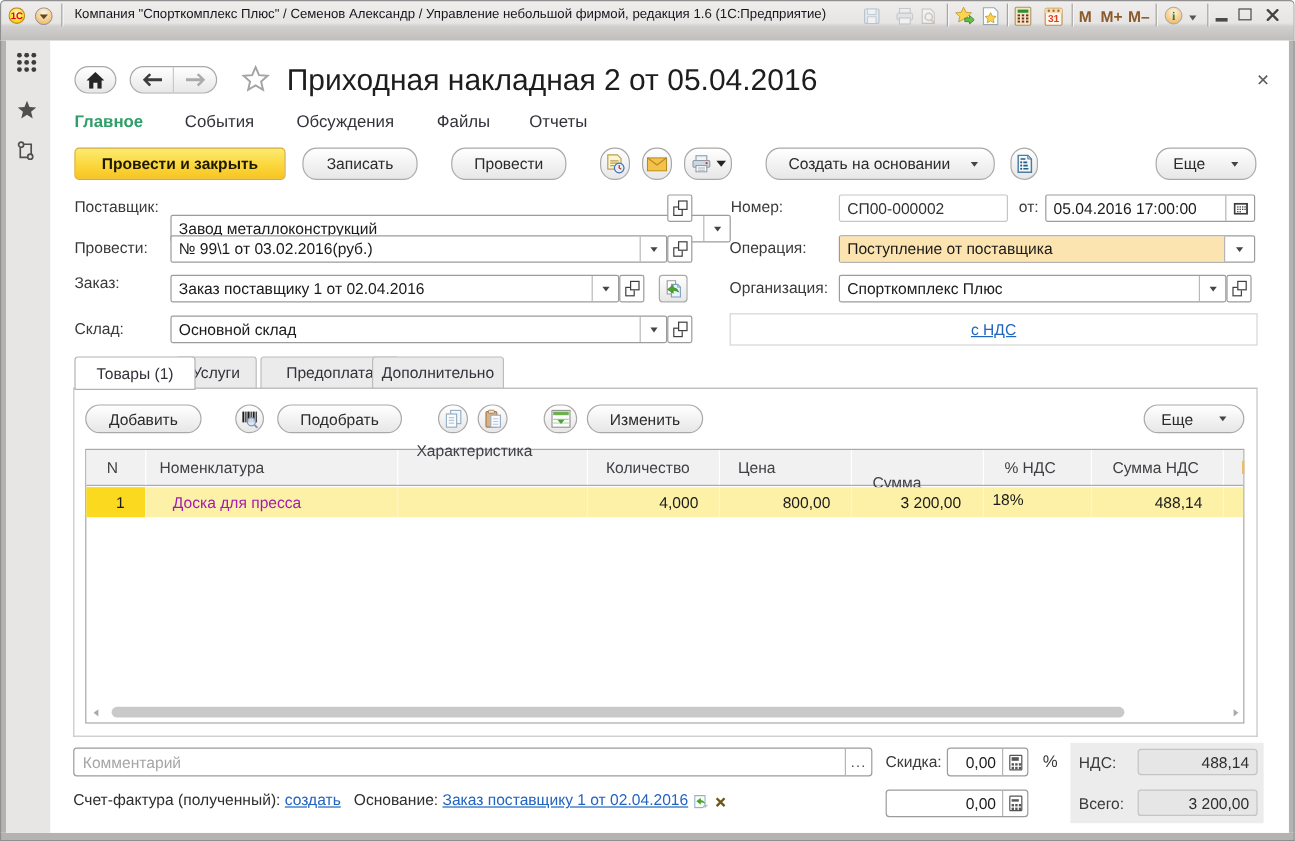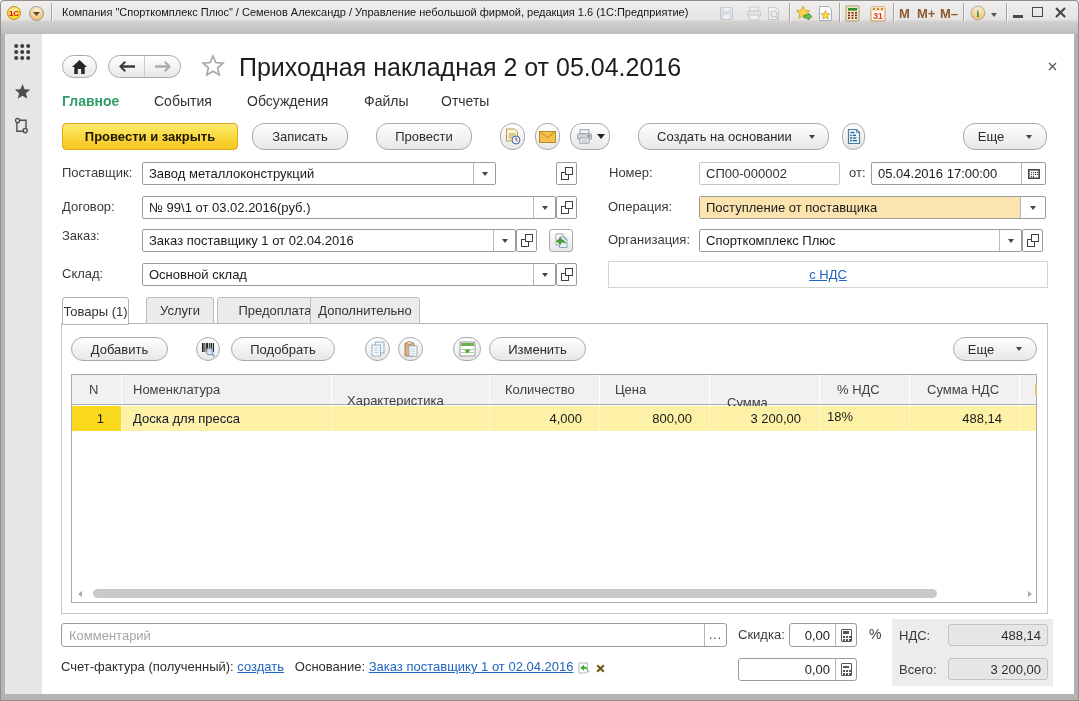--- a/index.html
+++ b/index.html
@@ -260,24 +260,24 @@
       <line x1="5.8" y1="7.3" x2="9" y2="7.3" stroke="#1f5e8a" stroke-width="1.3"></line>
     <circle cx="4" cy="10" r="0.9" fill="#1f5e8a"></circle>
       <line x1="5.8" y1="10" x2="9.5" y2="10" stroke="#1f5e8a" stroke-width="1.3"></line>
     <circle cx="4" cy="12.7" r="0.9" fill="#1f5e8a"></circle>
       <line x1="5.8" y1="12.7" x2="10" y2="12.7" stroke="#1f5e8a" stroke-width="1.3"></line>
   </svg>
 </div>
 <div class="btn" style="left:963px;top:123px;width:84px;height:27px">Еще<div class="arrowdown" style="margin-left:22px"></div></div>
 
 <div class="lbl" style="left:62px;top:165px">Поставщик:</div>
-<div class="fld combo" style="left:142px;top:162px;width:354px;height:23px">Завод металлоконструкций</div>
+<div class="fld combo" style="left:142px;top:179px;width:467px;height:23px">Завод металлоконструкций</div>
 <div class="openbtn" style="left:556px;top:162px"></div>
 
-<div class="lbl" style="left:62px;top:199px">Договор:</div>
+<div class="lbl" style="left:62px;top:199px">Провести:</div>
 <div class="fld combo" style="left:142px;top:196px;width:414px;height:23px">№ 99\1 от 03.02.2016(руб.)</div>
 <div class="openbtn" style="left:556px;top:196px"></div>
 
 <div class="lbl" style="left:62px;top:228px">Заказ:</div>
 <div class="fld combo" style="left:142px;top:229px;width:374px;height:23px">Заказ поставщику 1 от 02.04.2016</div>
 <div class="openbtn" style="left:516px;top:229px"></div>
 <div class="btn" style="left:549px;top:229px;width:24px;height:23px;border-radius:3px">
   <svg width="16" height="16" viewBox="0 0 16 16">
     <path d="M3 1 h7 v11 h-7 z" fill="#fff" stroke="#9a9a9a" stroke-width="0.9"></path>
     <path d="M6.5 4 h5.2 l2.3 2.3 v8.2 h-7.5 z" fill="#eaf2fa" stroke="#7ba0c0" stroke-width="0.9"></path>
@@ -328,21 +328,21 @@
 
 <div class="abs" style="left:608px;top:261px;width:440px;height:27px;border:1px solid #d5d5d5;display:flex;align-items:center;justify-content:center;font-size:13px">
     <span class="link">с НДС</span>
   </div>
 
 <div class="abs" style="left:61px;top:324px;width:987px;height:290px;border-left:1px solid #c6c6c6;border-right:1px solid #c6c6c6;border-bottom:1px solid #c6c6c6"></div>
 <div class="abs" style="left:61px;top:323px;width:987px;height:1px;background:#b3b3b3"></div>
 <div class="tab" style="left:146px;width:68px">Услуги</div>
 <div class="tab" style="left:217px;width:116px">Предоплата</div>
 <div class="tab" style="left:310px;width:110px">Дополнительно</div>
-<div class="tab" style="left:62px;width:67px;background:#fff;border-color:#b3b3b3;height:28px;z-index:2">Товары (1)</div>
+<div class="tab" style="left:62px;width:101px;background:#fff;border-color:#b3b3b3;height:28px;z-index:2">Товары (1)</div>
 
 <div class="btn" style="left:71px;top:337px;width:97px;height:24px">Добавить</div>
 <div class="btn" style="left:196px;top:337px;width:24px;height:24px">
   <svg width="15" height="15" viewBox="0 0 15 15">
     <g fill="#1c1c1c">
         <rect x="1" y="1" width="1.6" height="9"></rect>
         <rect x="3.4" y="1" width="1" height="9"></rect>
         <rect x="5.2" y="1" width="1.8" height="9"></rect>
         <rect x="7.8" y="1" width="1" height="9"></rect>
         <rect x="9.6" y="1" width="1.6" height="9"></rect>
@@ -398,30 +398,30 @@
 <div class="abs" style="left:489px;top:375px;width:1px;height:29px;background:#fff"></div>
 <div class="abs" style="left:599px;top:375px;width:1px;height:29px;background:#fff"></div>
 <div class="abs" style="left:709px;top:375px;width:1px;height:29px;background:#fff"></div>
 <div class="abs" style="left:819px;top:375px;width:1px;height:29px;background:#fff"></div>
 <div class="abs" style="left:909px;top:375px;width:1px;height:29px;background:#fff"></div>
 <div class="abs" style="left:1019px;top:375px;width:1px;height:29px;background:#fff"></div>
 <div class="abs" style="left:1035px;top:384px;width:2px;height:11px;background:#e8c06c"></div>
 
 <div class="cell" style="left:89px;top:375px;height:29px">N</div>
 <div class="cell" style="left:133px;top:375px;height:29px">Номенклатура</div>
-<div class="cell" style="left:347px;top:379px;height:43px">Характеристика</div>
+<div class="cell" style="left:347px;top:354px;height:43px">Характеристика</div>
 <div class="cell" style="left:505px;top:375px;height:29px">Количество</div>
 <div class="cell" style="left:615px;top:375px;height:29px">Цена</div>
 <div class="cell" style="left:727px;top:388px;height:29px">Сумма</div>
 <div class="cell" style="left:837px;top:375px;height:29px">% НДС</div>
 <div class="cell" style="left:927px;top:375px;height:29px">Сумма НДС</div>
 
 <div class="abs" style="left:72px;top:406px;width:964px;height:25px;background:#fcf1a6"></div>
 <div class="abs" style="left:72px;top:406px;width:49px;height:25px;background:#fbd91f;display:flex;align-items:center;justify-content:flex-end;padding-right:17px;font-size:13px;color:#1b1b1b">1</div>
-<div class="cell" style="left:133px;top:406px;height:25px;color:#0f172a">Доска для пресса</div>
+<div class="cell" style="left:144px;top:406px;height:25px;color:#a21caf">Доска для пресса</div>
 <div class="cell num" style="left:489px;top:406px;width:110px;height:25px;color:#1b1b1b;padding-right:17px">4,000</div>
 <div class="cell num" style="left:599px;top:406px;width:110px;height:25px;color:#1b1b1b;padding-right:17px">800,00</div>
 <div class="cell num" style="left:709px;top:406px;width:110px;height:25px;color:#1b1b1b;padding-right:18px">3 200,00</div>
 <div class="cell" style="left:827px;top:406px;height:21px;color:#1b1b1b">18%</div>
 <div class="cell num" style="left:909px;top:406px;width:110px;height:25px;color:#1b1b1b;padding-right:17px">488,14</div>
 
 <div class="abs" style="left:121px;top:406px;width:1px;height:25px;background:#fcf6cd"></div>
 <div class="abs" style="left:331px;top:406px;width:1px;height:25px;background:#fcf6cd"></div>
 <div class="abs" style="left:489px;top:406px;width:1px;height:25px;background:#fcf6cd"></div>
 <div class="abs" style="left:599px;top:406px;width:1px;height:25px;background:#fcf6cd"></div>

